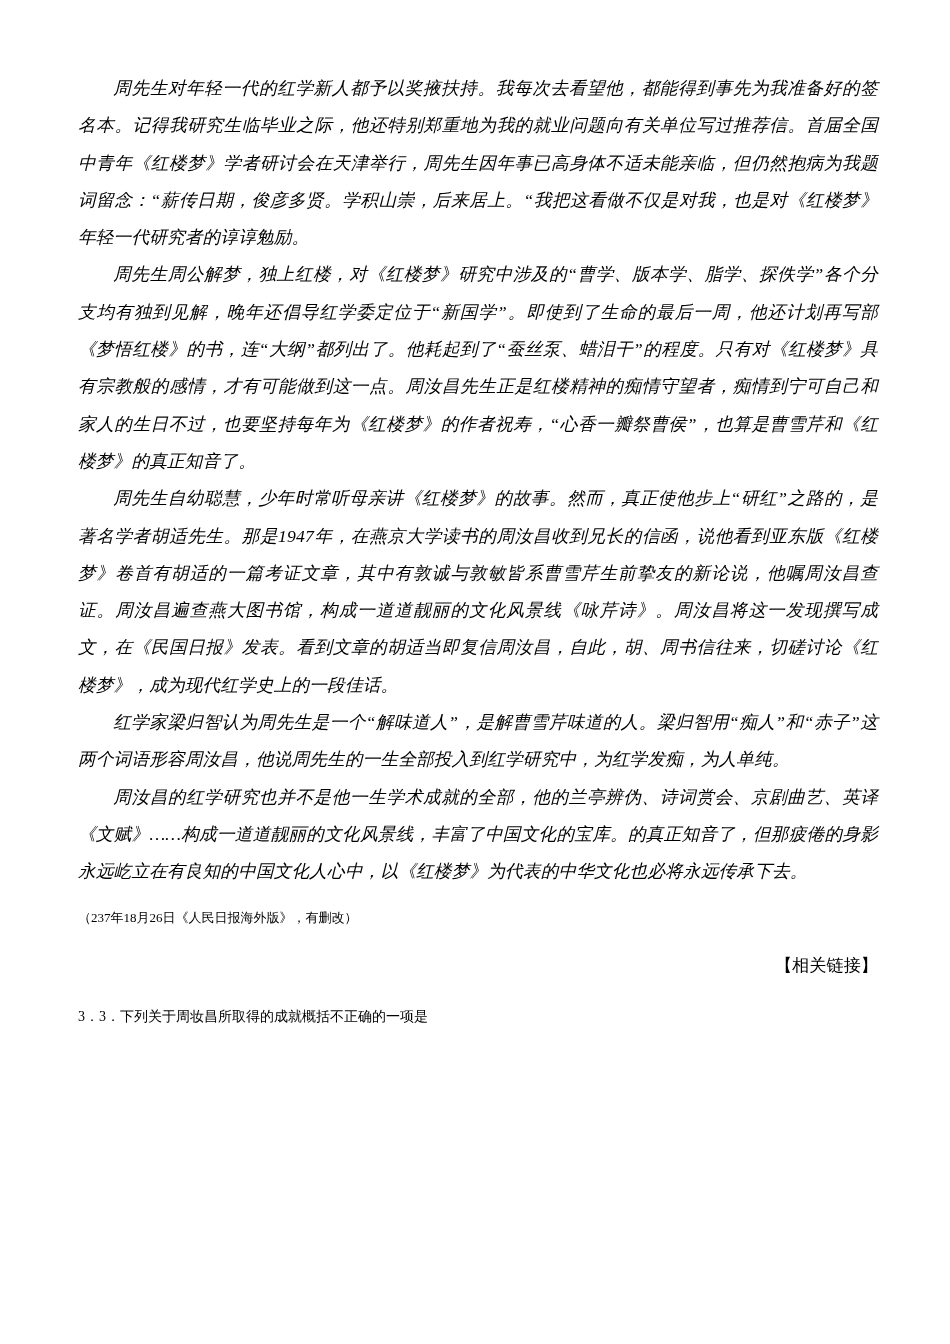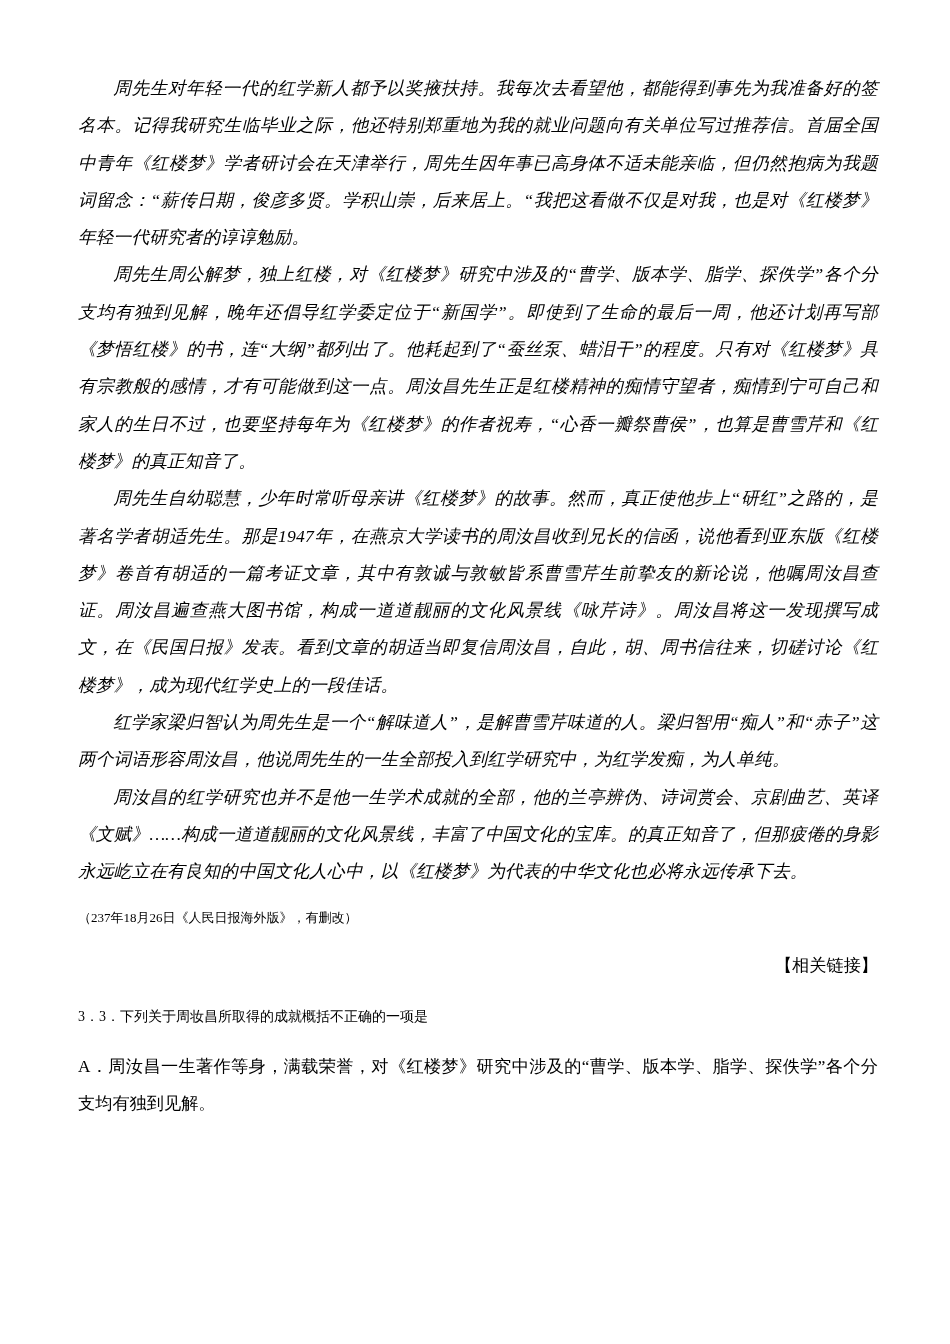--- a/index.html
+++ b/index.html
@@ -76,15 +76,14 @@
   <p class="para indent blk1">红学家梁归智认为周先生是一个“解味道人”，是解曹雪芹味道的人。梁归智用“痴人”和“赤子”这两个词语形容周汝昌，他说周先生的一生全部投入到红学研究中，为红学发痴，为人单纯。</p>
   <p class="para indent blk1">周汝昌的红学研究也并不是他一生学术成就的全部，他的兰亭辨伪、诗词赏会、京剧曲艺、英译《文赋》……构成一道道靓丽的文化风景线，丰富了中国文化的宝库。的真正知音了，但那疲倦的身影永远屹立在有良知的中国文化人心中，以《红楼梦》为代表的中华文化也必将永远传承下去。</p>
 
   <p class="source">（237年18月26日《人民日报海外版》，有删改）</p>
 
   <p class="linkhdr">【相关链接】</p>
 
 
   <p class="qline"><span>3．3．</span><span>下列关于周妆昌所取得的成就概括不正确的一项是</span></p>
 
-  <p class="opt"><span>A．</span><span>周汝昌一生著作等身，满载荣誉，对《红楼梦》研究中涉及的“曹学、版本学、脂学、探佚学”各个分支均有独到见解。</span></p>
 
 </div>
 
 </body></html>

